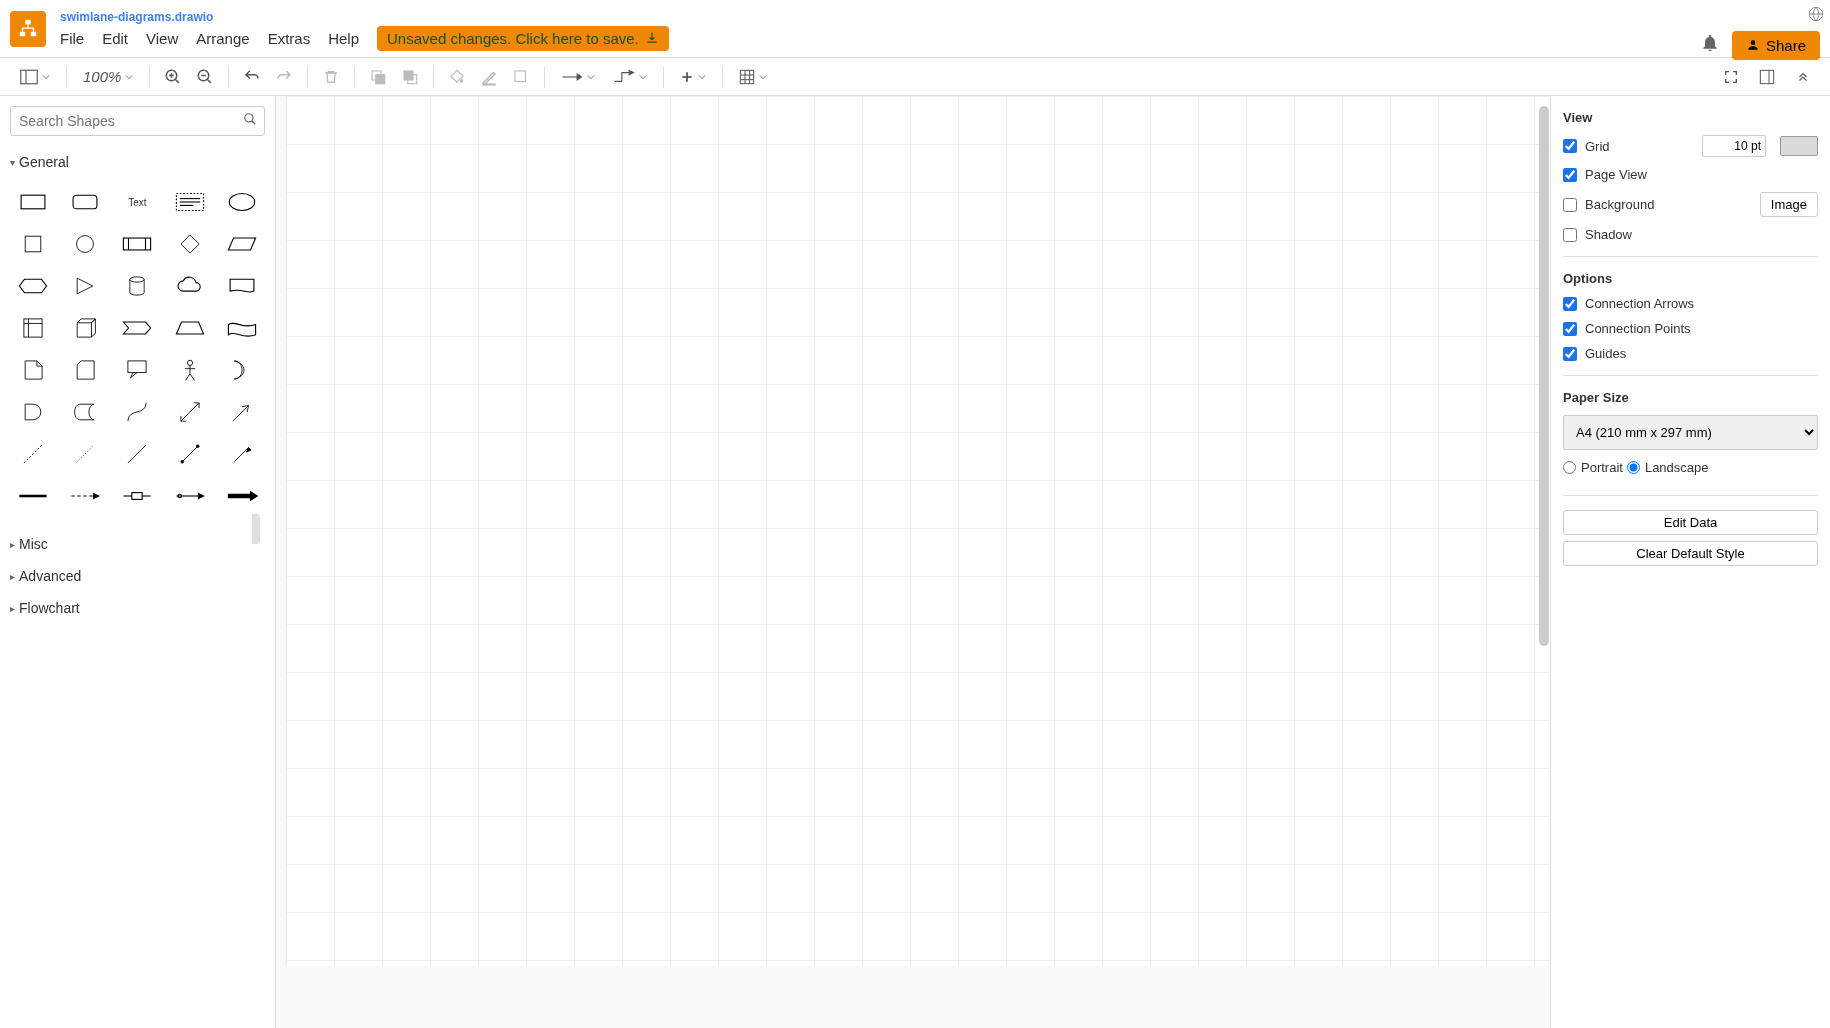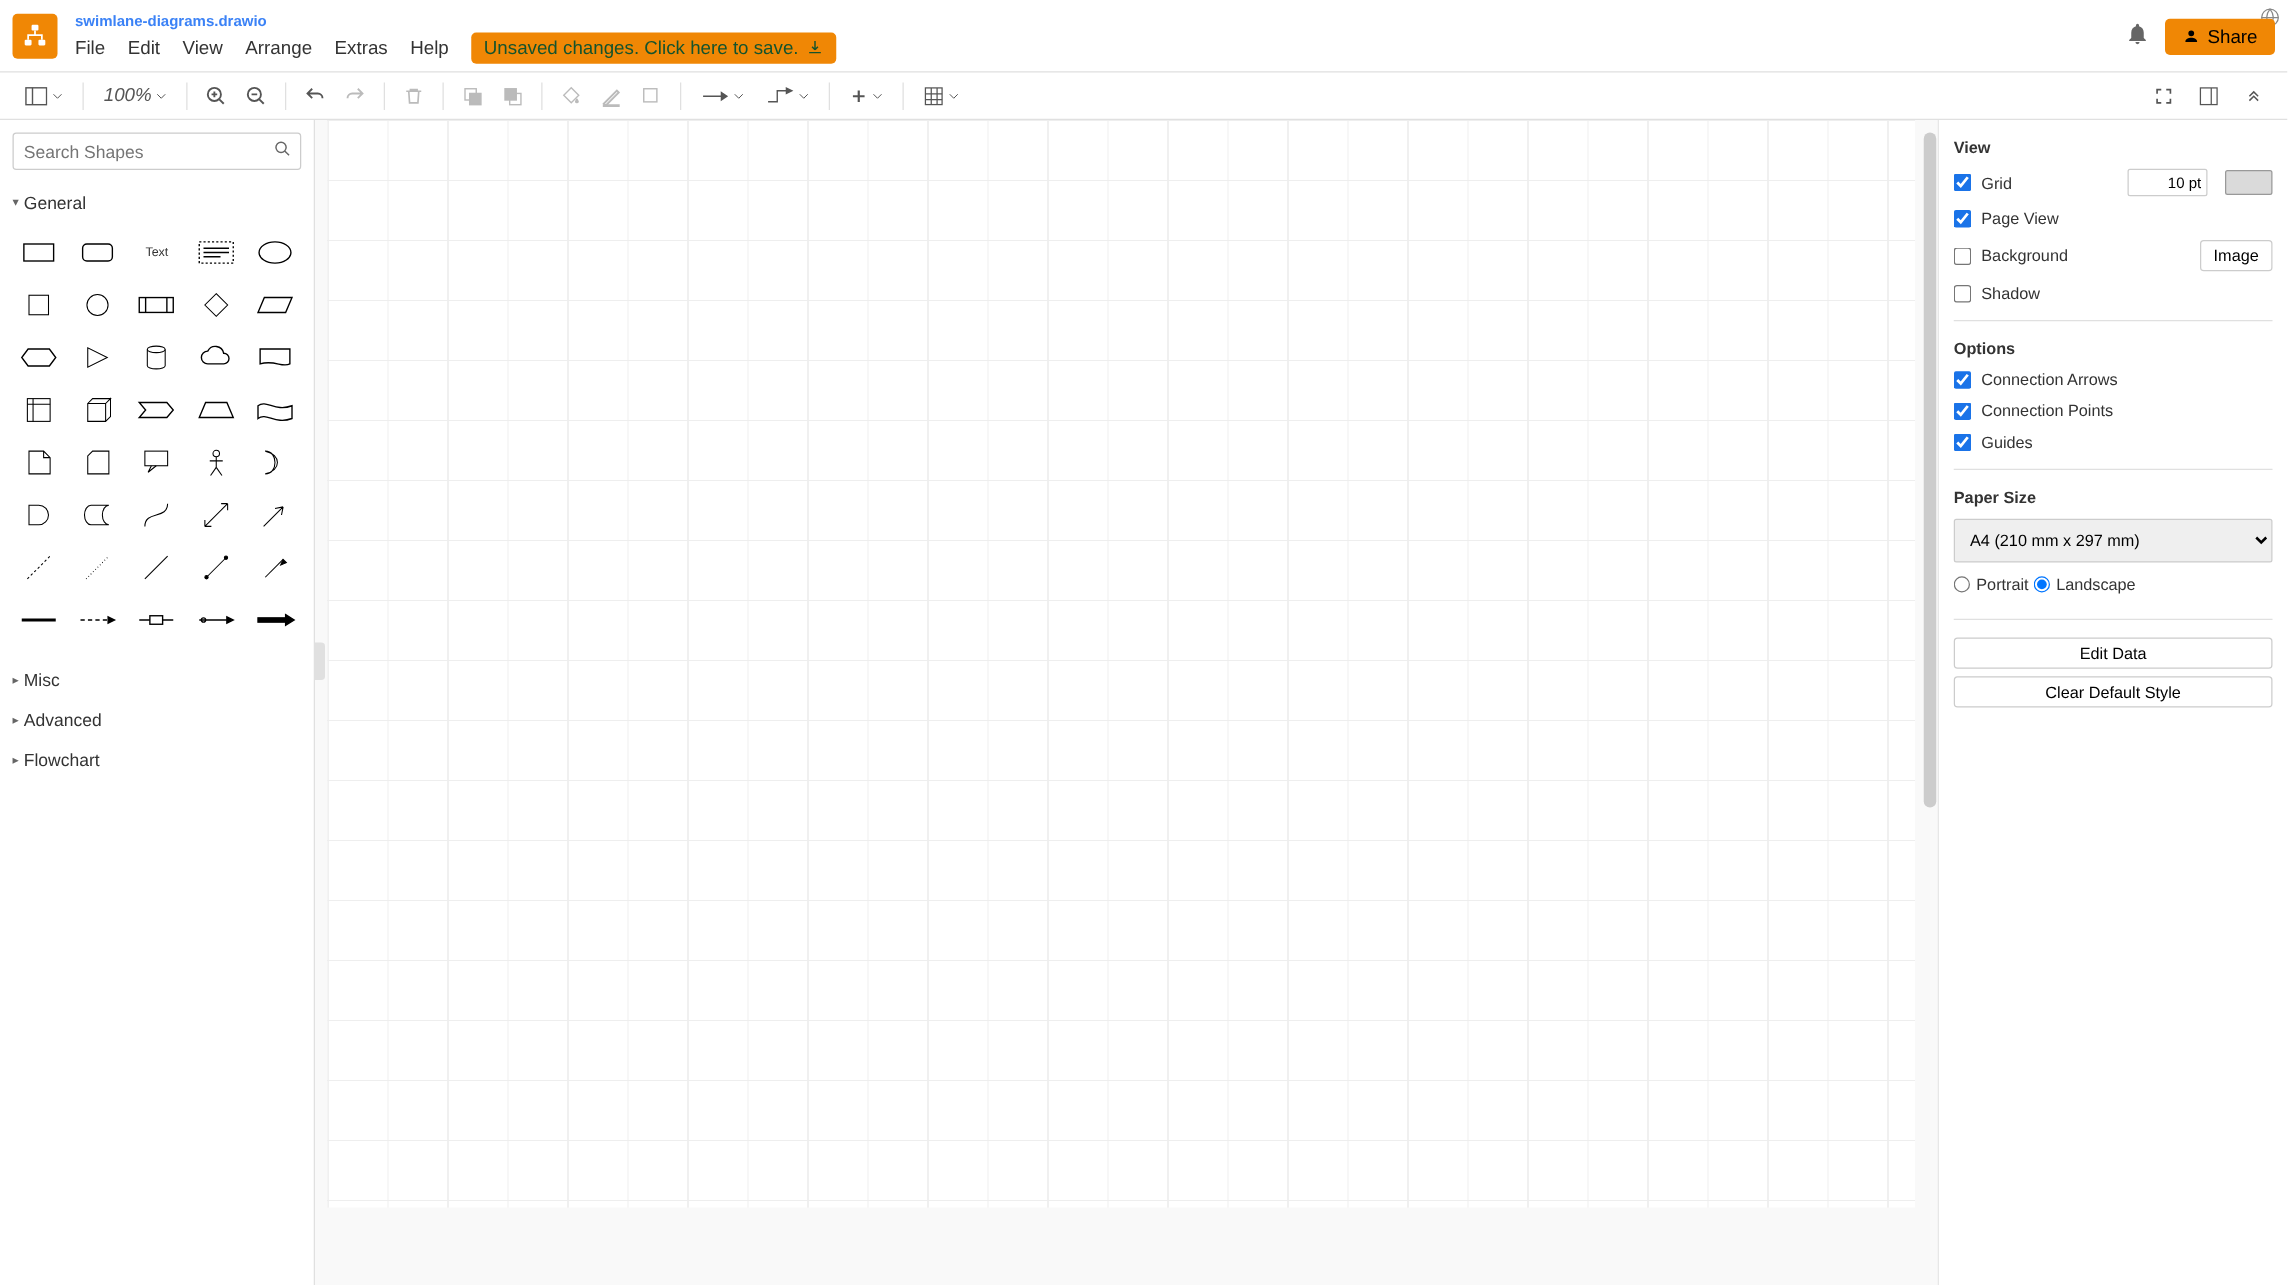--- a/index.html
+++ b/index.html
@@ -5,33 +5,33 @@
 * { box-sizing: border-box; margin: 0; padding: 0; }
 body { font-family: -apple-system, BlinkMacSystemFont, "Segoe UI", Helvetica, Arial, sans-serif; font-size: 13px; color: #333; background: #fff; overflow: hidden; width: 1830px; height: 1028px; }
 .header { display: flex; align-items: center; height: 58px; padding: 0 10px; border-bottom: 1px solid #e0e0e0; position: relative; }
 .logo { width: 36px; height: 36px; background: #f08705; border-radius: 4px; display: flex; align-items: center; justify-content: center; margin-right: 14px; }
 .logo svg { width: 22px; height: 22px; }
 .title-menu { display: flex; flex-direction: column; }
 .doc-title { font-size: 12px; font-weight: 700; color: #3b82f6; padding: 3px 0 2px; }
 .menubar { display: flex; gap: 18px; align-items: center; }
 .menubar span { font-size: 15px; cursor: pointer; }
 .save-banner { background: #f08705; color: #14532d; padding: 4px 10px; border-radius: 4px; font-size: 14px; display: flex; align-items: center; gap: 6px; cursor: pointer; }
-.header-right { position: absolute; right: 10px; top: 0; height: 58px; display: flex; align-items: center; gap: 12px; }
+.header-right { position: absolute; right: 10px; top: 16px; height: 58px; display: flex; align-items: center; gap: 12px; }
 .globe-icon { position: absolute; right: 6px; top: 6px; color: #888; }
 .bell-icon { font-size: 18px; color: #666; cursor: pointer; }
 .share-btn { background: #f08705; color: #000; padding: 6px 14px; border-radius: 4px; font-size: 15px; display: flex; align-items: center; gap: 6px; cursor: pointer; font-weight: 500; }
 .toolbar { height: 38px; display: flex; align-items: center; padding: 0 12px; border-bottom: 1px solid #e0e0e0; gap: 2px; }
 .tb-btn { width: 30px; height: 30px; display: flex; align-items: center; justify-content: center; cursor: pointer; color: #555; border-radius: 2px; }
 .tb-btn.wide { width: auto; padding: 0 8px; gap: 4px; font-style: italic; }
 .tb-btn.disabled { color: #bbb; }
 .tb-sep { width: 1px; height: 22px; background: #e0e0e0; margin: 0 6px; }
 .zoom-val { font-size: 15px; }
 .toolbar-right { margin-left: auto; display: flex; gap: 6px; }
 .body-area { display: flex; height: calc(100% - 96px); }
-.left-panel { width: 252px; border-right: 1px solid #e0e0e0; display: flex; flex-direction: column; background: #fff; }
+.left-panel { width: 276px; border-right: 1px solid #e0e0e0; display: flex; flex-direction: column; background: #fff; }
 .search-wrap { padding: 10px; position: relative; }
 .search-input { width: 100%; padding: 6px 28px 6px 8px; border: 1px solid #ccc; border-radius: 3px; font-size: 14px; }
 .search-icon { position: absolute; right: 18px; top: 16px; color: #666; }
 .cat-header { padding: 8px 10px; font-size: 14px; font-weight: 500; cursor: pointer; display: flex; align-items: center; gap: 4px; }
 .cat-arrow { font-size: 10px; color: #666; }
 .shapes-grid { display: grid; grid-template-columns: repeat(5, 1fr); gap: 2px; padding: 4px 8px 12px; }
 .shape-cell { height: 40px; display: flex; align-items: center; justify-content: center; cursor: pointer; }
 .shape-cell svg { width: 34px; height: 26px; stroke: #000; stroke-width: 1.3; fill: none; }
 .canvas-wrap { flex: 1; position: relative; background: #f9f9f9; overflow: hidden; }
 .canvas-page { position: absolute; left: 10px; top: 0; width: 1270px; height: 870px; background: #fff; background-image: linear-gradient(#eee 1px, transparent 1px), linear-gradient(90deg, #eee 1px, transparent 1px), linear-gradient(#e4e4e4 1px, transparent 1px), linear-gradient(90deg, #e4e4e4 1px, transparent 1px); background-size: 48px 48px, 48px 48px, 96px 96px, 96px 96px; }

